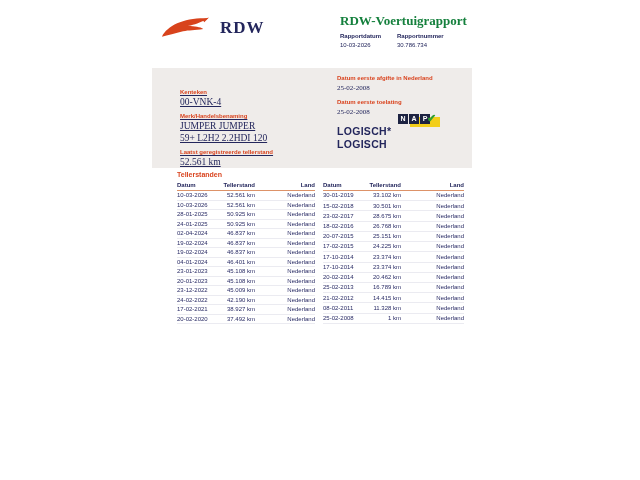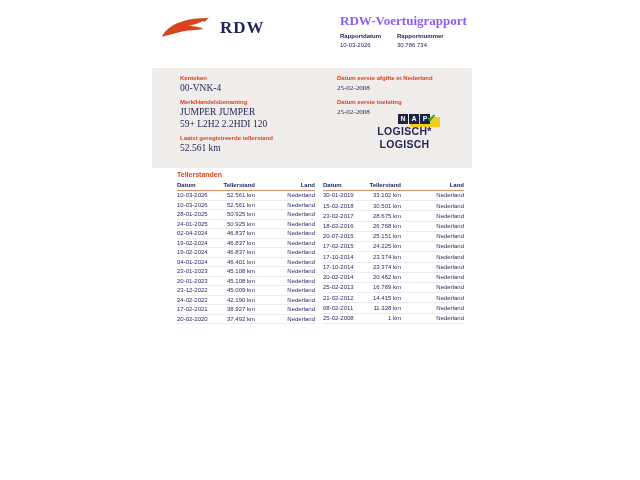--- a/index.html
+++ b/index.html
@@ -4,35 +4,35 @@
 <style>
   html,body{margin:0;padding:0;background:#ffffff;}
   .doc{position:relative;width:640px;height:340px;background:#ffffff;overflow:hidden;
        font-family:"Liberation Sans",sans-serif;color:#23265c;padding-left:39px;}
 
   
   .brand{position:absolute;left:160px;top:15px;display:flex;align-items:center;gap:10px;}
   .brand-text{font-family:"Liberation Serif",serif;font-weight:bold;font-size:17px;
               letter-spacing:1px;color:#23265c;}
   .report-title{position:absolute;left:340px;top:13px;font-family:"Liberation Serif",serif;
-                font-weight:bold;font-size:13px;color:#8b5cf6;}
+                font-weight:bold;font-size:13px;color:#15803d;}
   .report-meta{position:absolute;left:340px;top:33px;display:flex;gap:16px;}
   .meta-label{font-size:6px;font-weight:bold;color:#23265c;display:block;}
   .meta-value{font-size:6px;color:#23265c;display:block;margin-top:3px;}
 
   
   .card{position:absolute;left:152px;top:68px;width:320px;height:100px;background:#efecea;}
-  .card-left{position:absolute;left:28px;top:7px;width:150px;}
+  .card-left{position:absolute;left:28px;top:21px;width:150px;text-decoration:underline;}
   .card-right{position:absolute;left:185px;top:7px;width:135px;}
   .field{margin-bottom:5px;}
   .field-label{font-size:6px;font-weight:bold;color:#d9441f;line-height:7px;}
   .field-value{font-family:"Liberation Serif",serif;font-size:9.5px;color:#23265c;
                line-height:11px;margin-top:1px;}
   .verdict{margin-top:7px;font-size:10.5px;font-weight:bold;color:#23265c;line-height:12.5px;
-           letter-spacing:0.3px;text-align:center;}
+           letter-spacing:0.3px;}
   .nap{position:absolute;left:246px;top:46px;width:44px;height:14px;}
   .nap-yellow{position:absolute;left:12px;top:3px;width:30px;height:10px;background:#f2ce1b;}
   .nap-sq{position:absolute;top:0;width:10px;height:10px;background:#1d2342;color:#fff;
           font-size:7px;line-height:10px;text-align:center;font-weight:bold;font-style:normal;}
   .nap-check{position:absolute;left:29px;top:-2px;font-size:11px;font-weight:bold;color:#2f9e33;}
 
   
   .odo-title{position:absolute;left:177px;top:171px;font-size:7px;font-weight:bold;color:#d9441f;}
   .tables{position:absolute;left:177px;top:181px;display:flex;gap:8px;}
   table.odo{border-collapse:collapse;}

